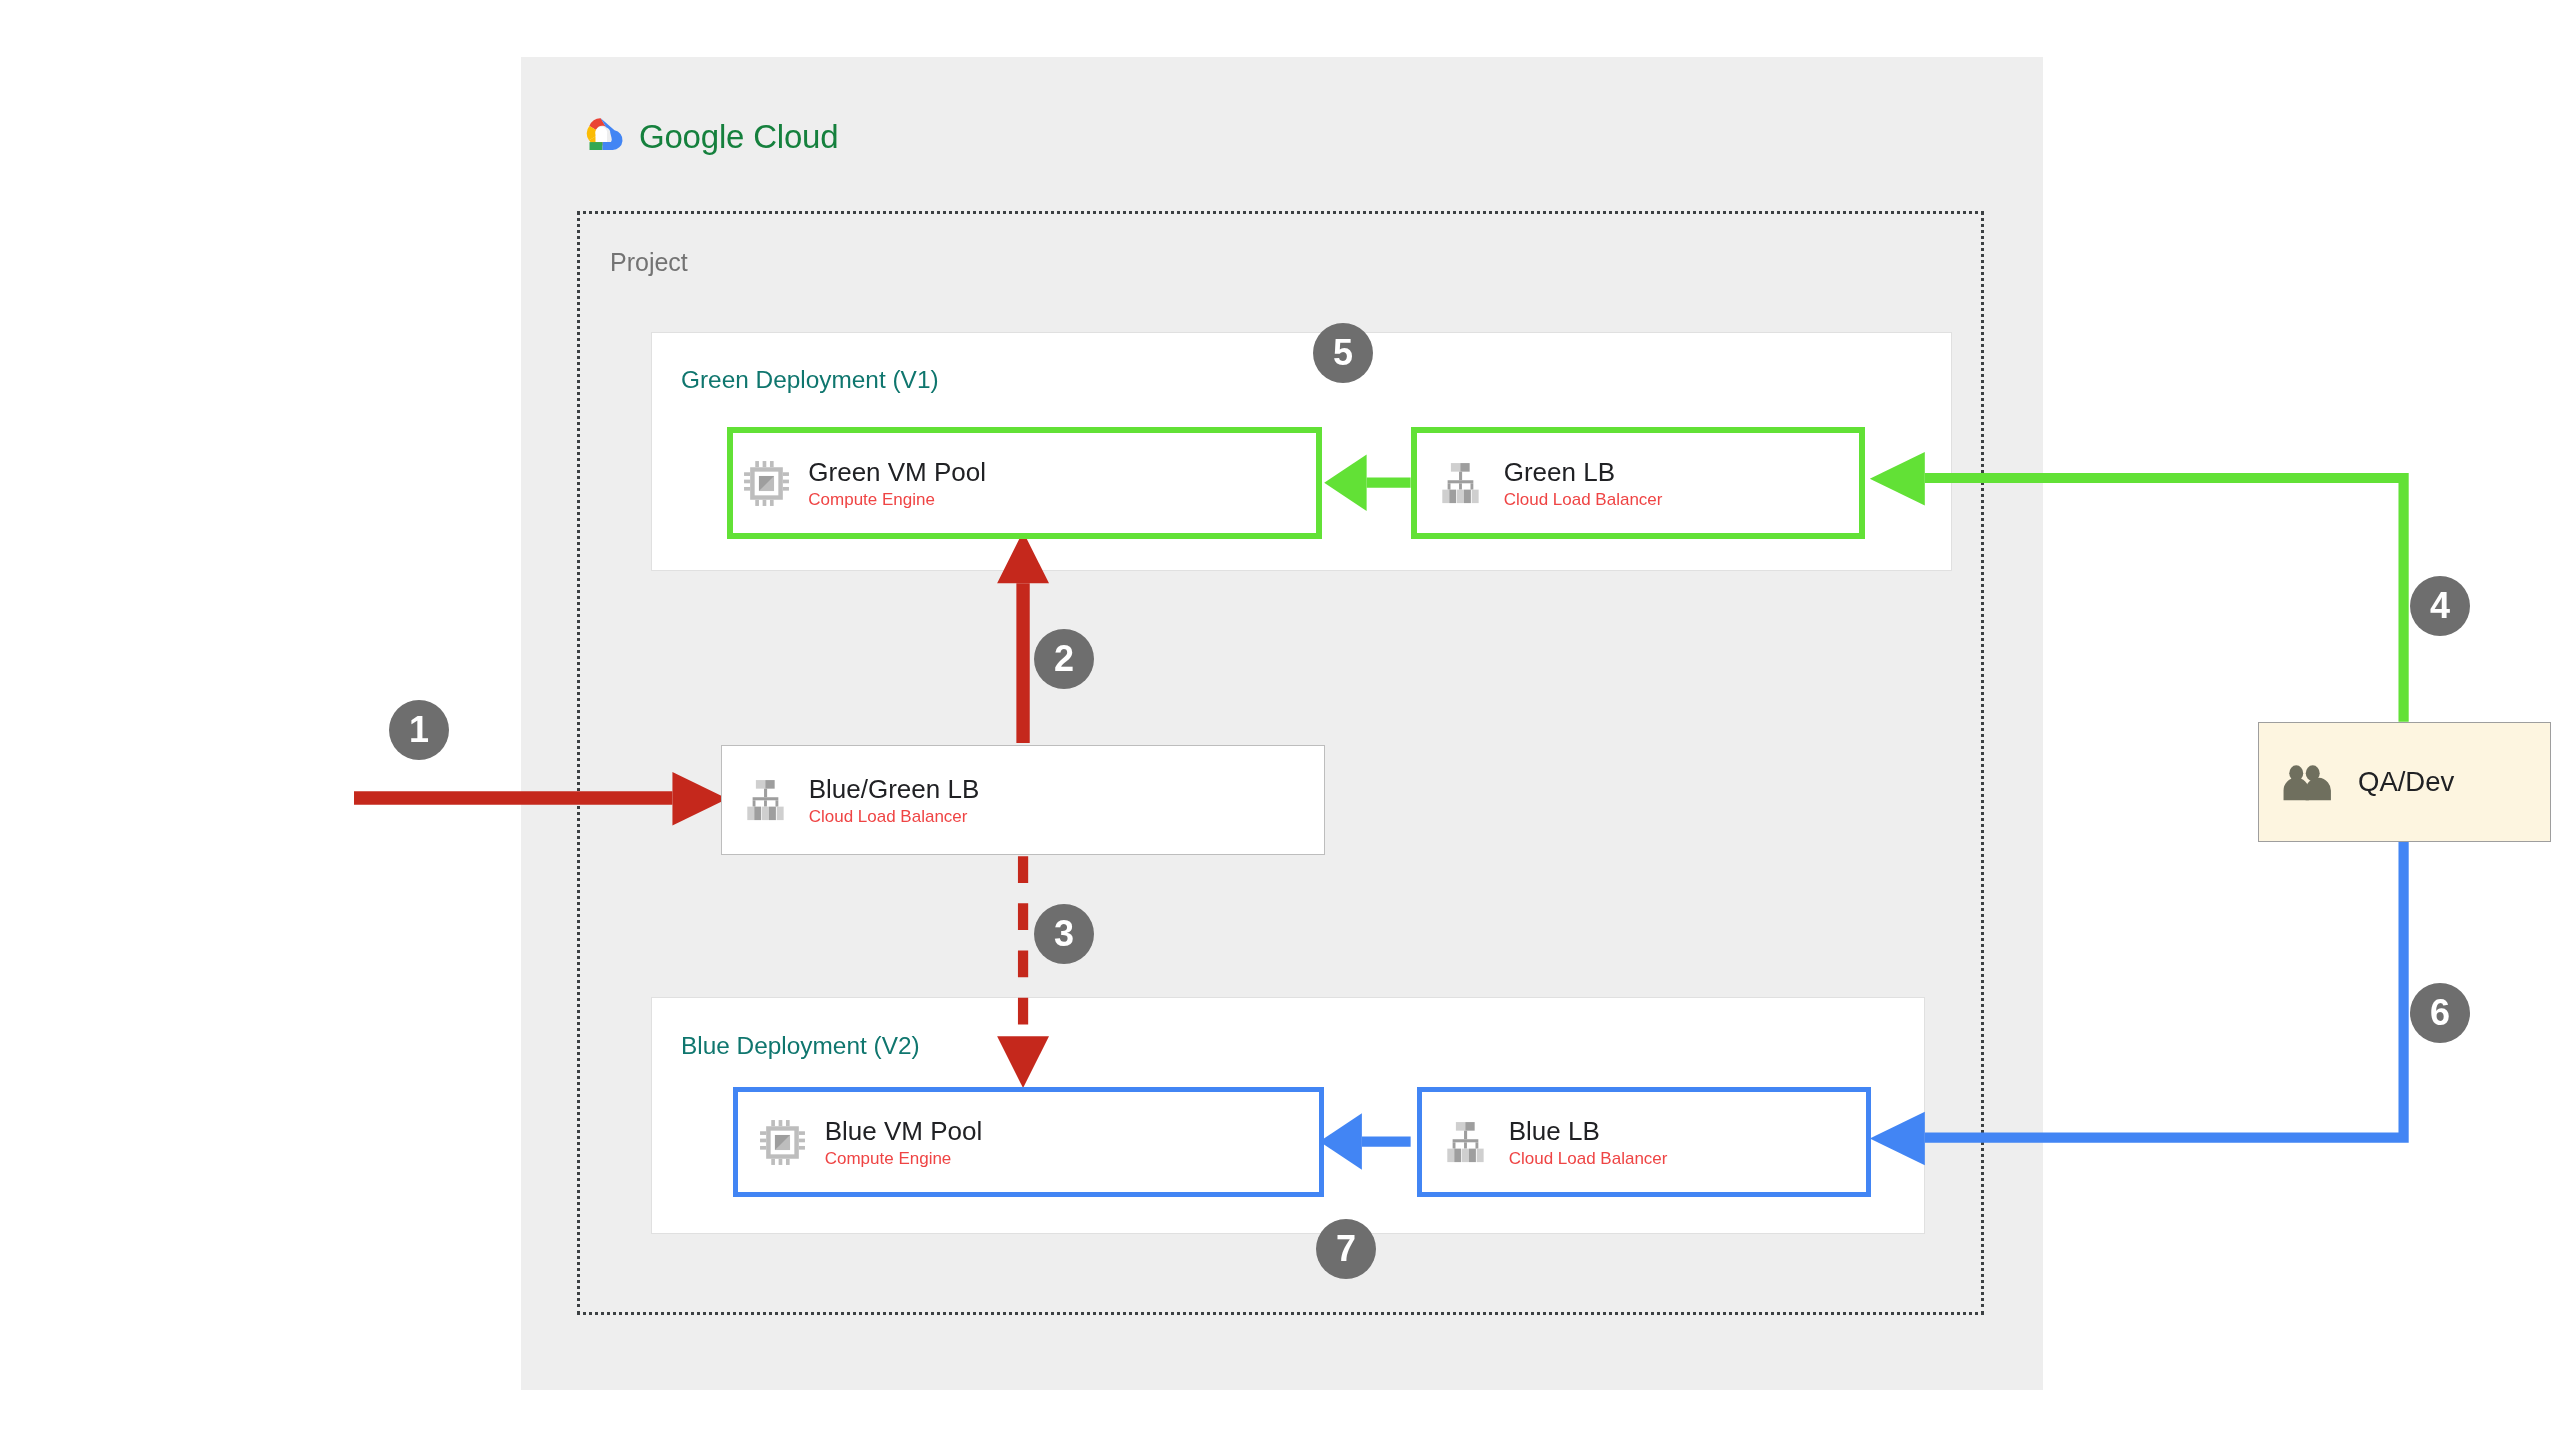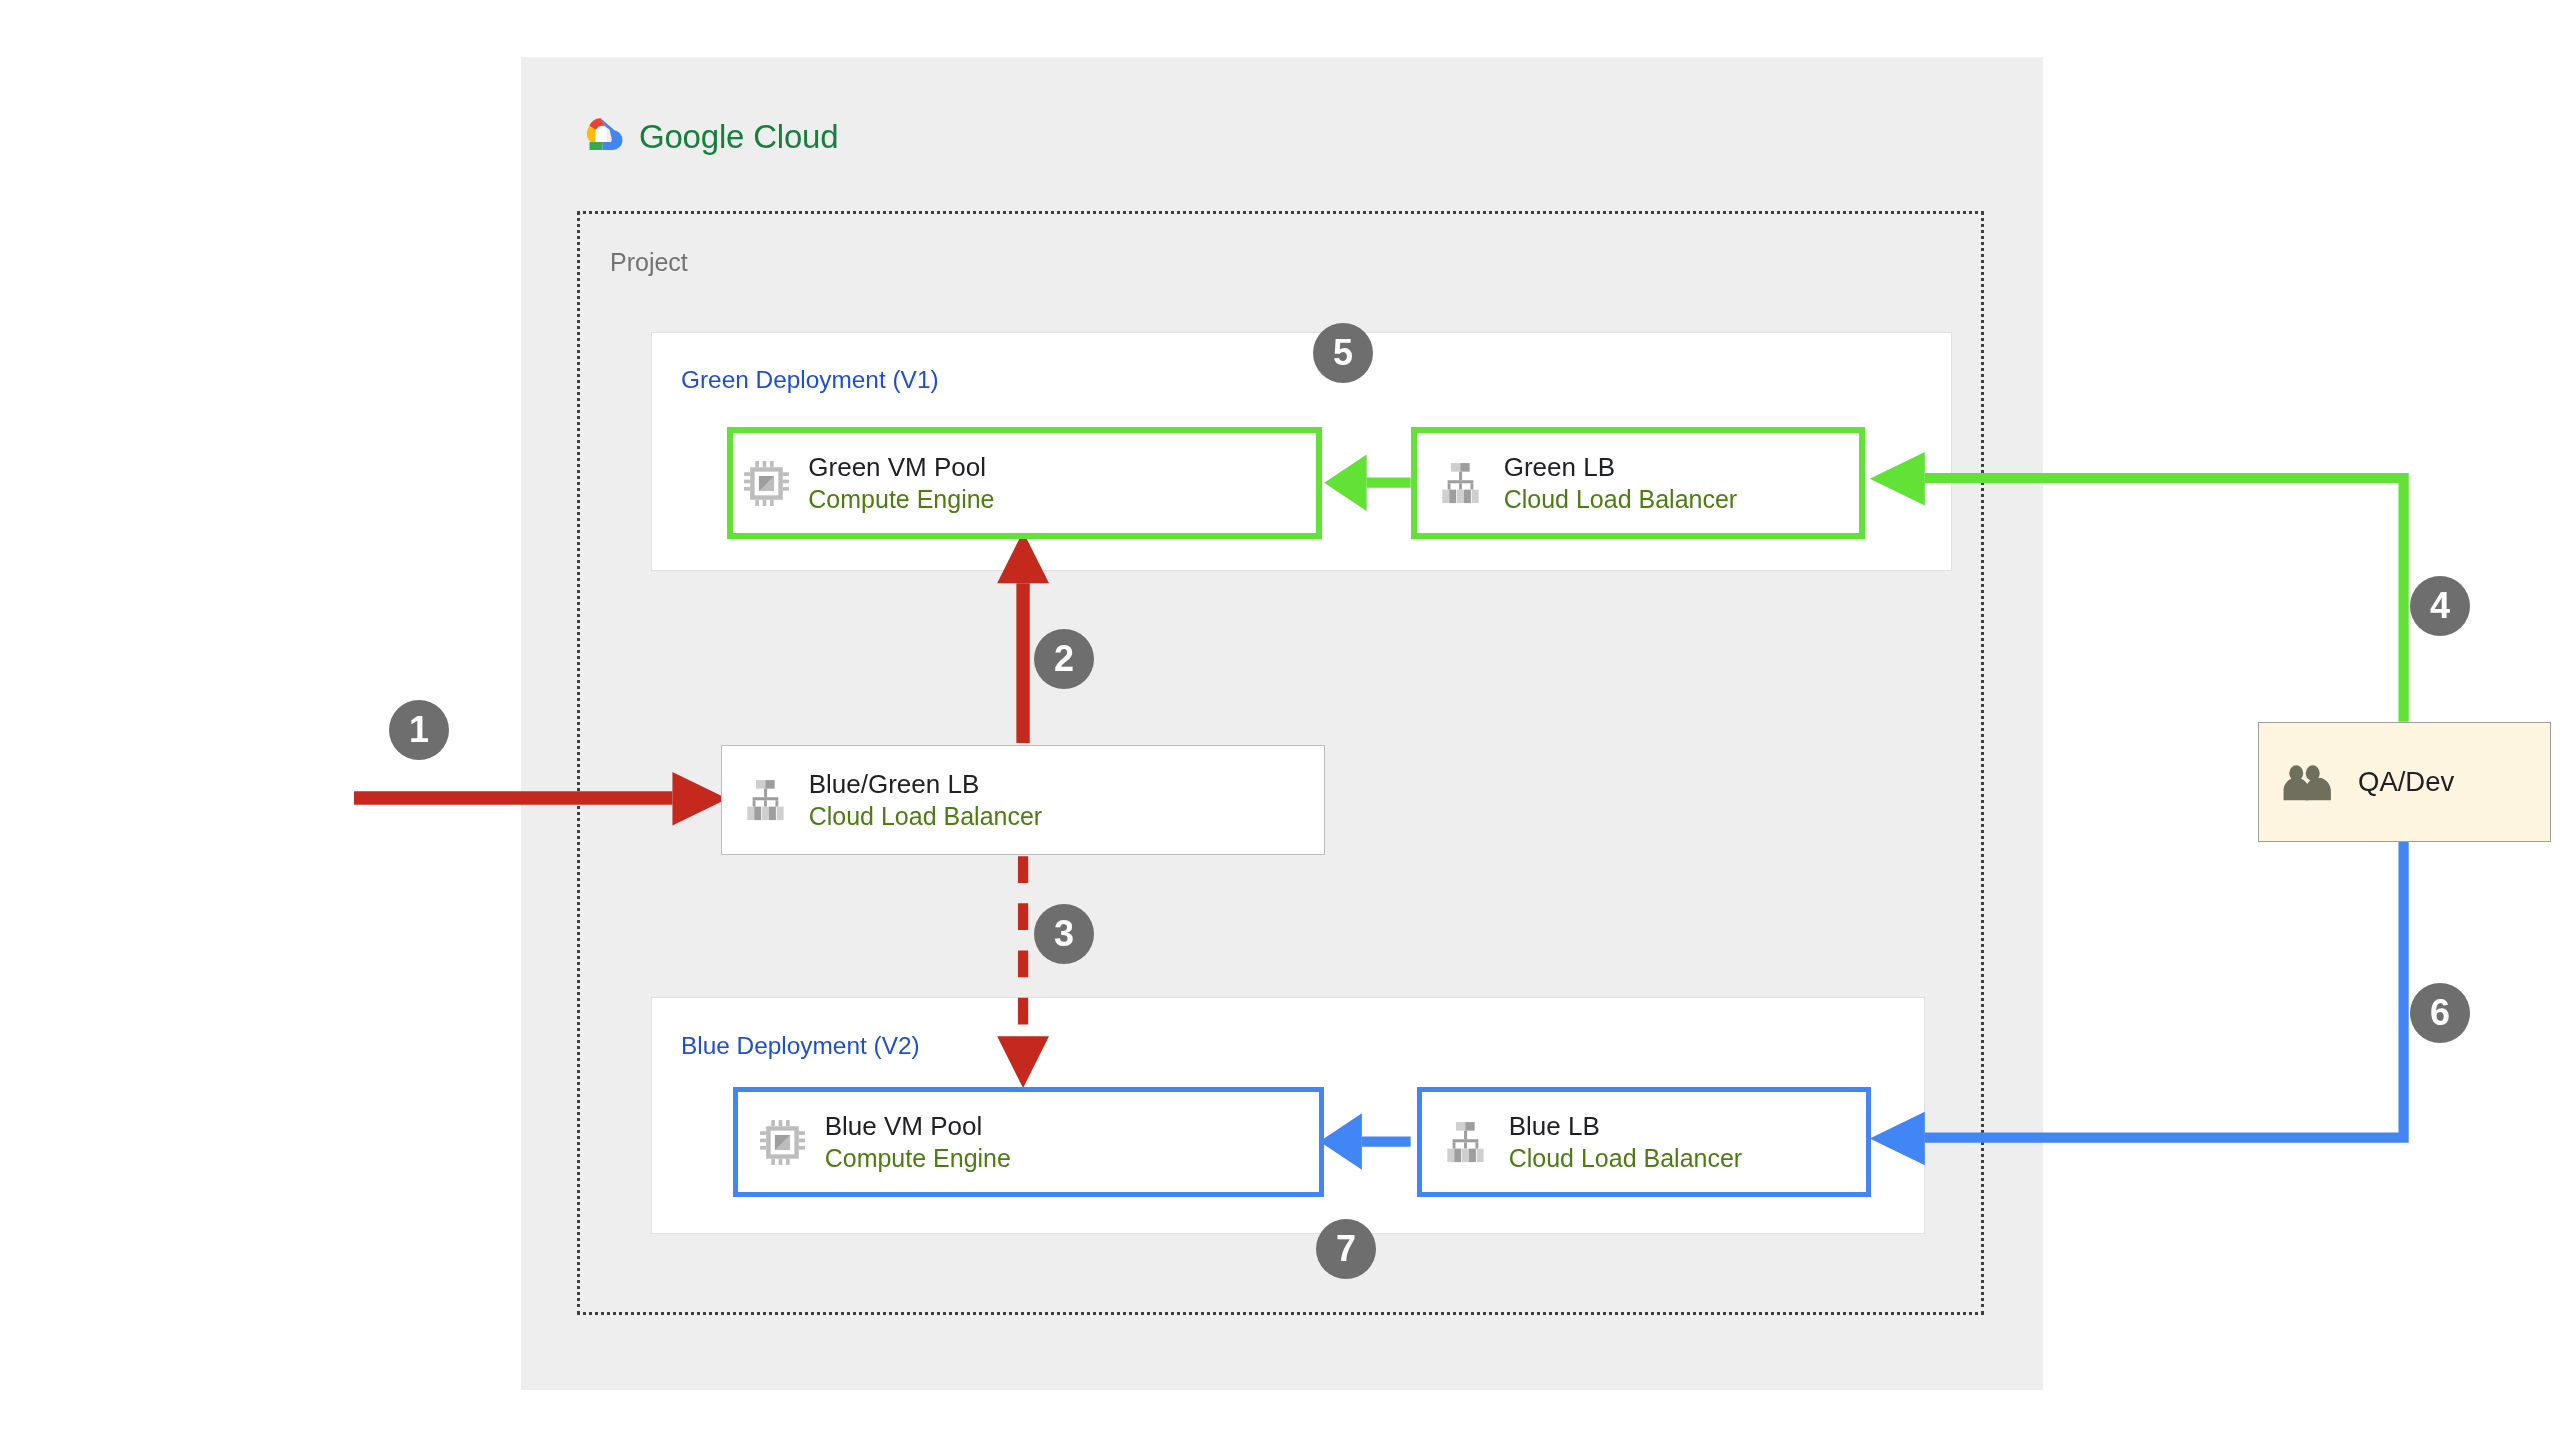--- a/index.html
+++ b/index.html
@@ -20,33 +20,33 @@
 
   
   #project-box{left:577px;top:211px;width:1407px;height:1104px;
       border:3.1px dotted #3c4043;box-sizing:border-box;}
   #project-label{left:610px;top:248px;font-size:25px;color:#737373;}
 
   
   .dep-panel{background:#ffffff;border:1.6px solid #e0e0e0;box-sizing:border-box;}
   #green-panel{left:651px;top:332px;width:1301px;height:239px;}
   #blue-panel{left:651px;top:997px;width:1274px;height:237px;}
-  .dep-title{font-size:24.4px;color:#1d4ed8;}
+  .dep-title{font-size:24.4px;color:#0f766e;}
   #green-title{left:681px;top:366px;}
   #blue-title{left:681px;top:1032px;}
 
   
   .card{background:#ffffff;box-sizing:border-box;display:flex;align-items:center;
         padding-left:20.4px;gap:17.3px;}
   .card.plain{border:1.6px solid #bdbdbd;}
   .card.green{border:6.3px solid #62e136;}
   .card.blue{border:5.5px solid #4285f4;margin-left:6px;}
   .card-txt{display:flex;flex-direction:column;justify-content:center;line-height:1.24;}
   .card-title{font-size:26px;color:#202124;white-space:nowrap;}
-  .card-sub{font-size:25px;color:#4d7c0f;white-space:nowrap;}
+  .card-sub{font-size:17px;color:#ef4444;white-space:nowrap;}
 
   #card-green-vm{left:727px;top:427px;width:595px;height:112px;padding-left:9px;}
   #card-green-lb{left:1411px;top:427px;width:454px;height:112px;}
   #card-bg-lb{left:721px;top:745px;width:604px;height:110px;}
   #card-blue-vm{left:727px;top:1087px;width:591px;height:110px;}
   #card-blue-lb{left:1411px;top:1087px;width:454px;height:110px;}
 
   
   .actor{background:#fdf5e0;border:1.6px solid #9e9e9e;box-sizing:border-box;
          display:flex;align-items:center;padding-left:22px;gap:22px;}

